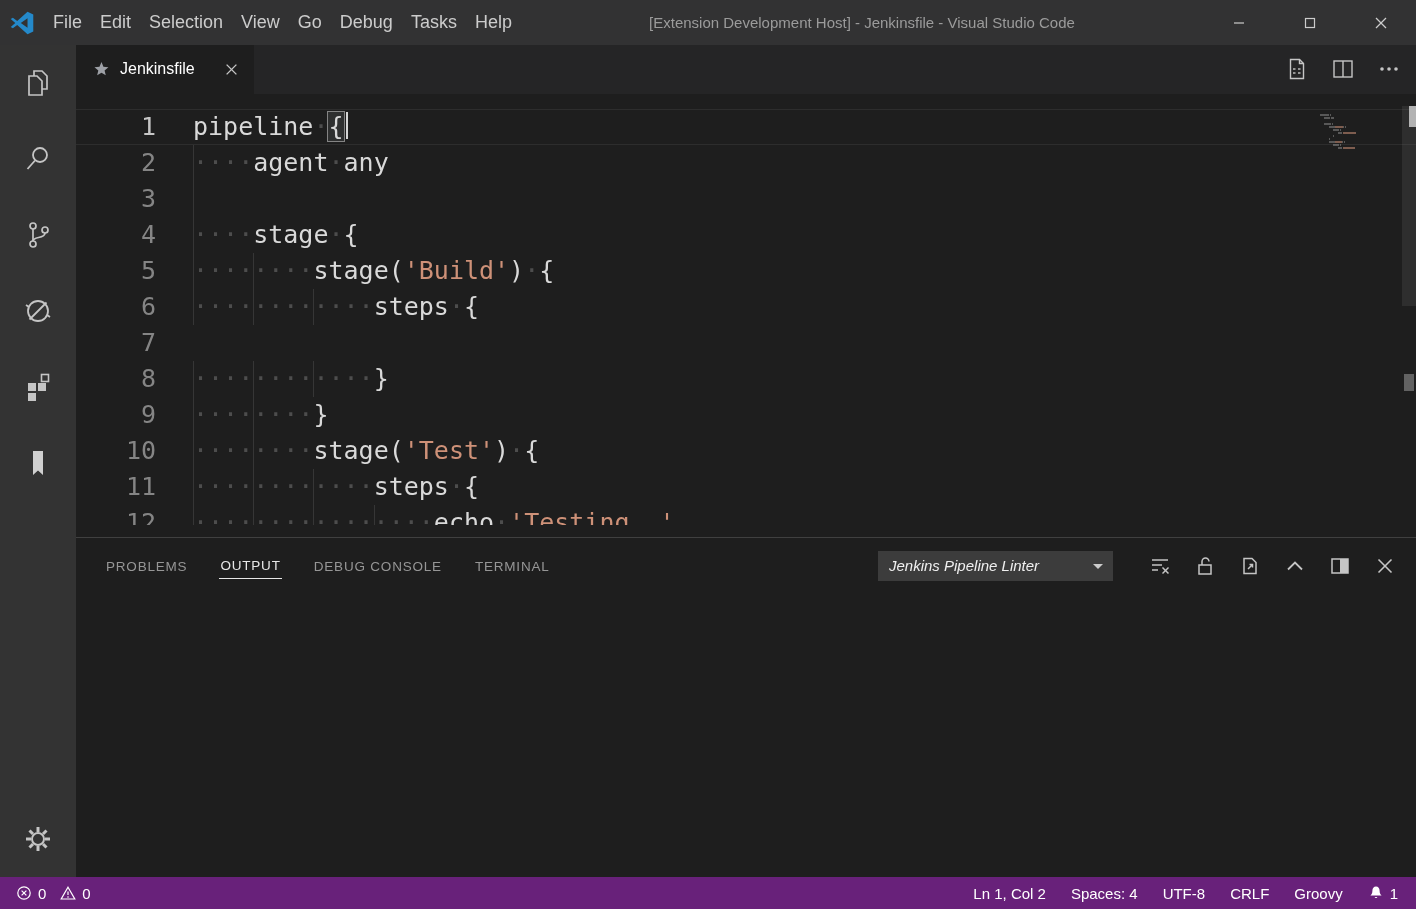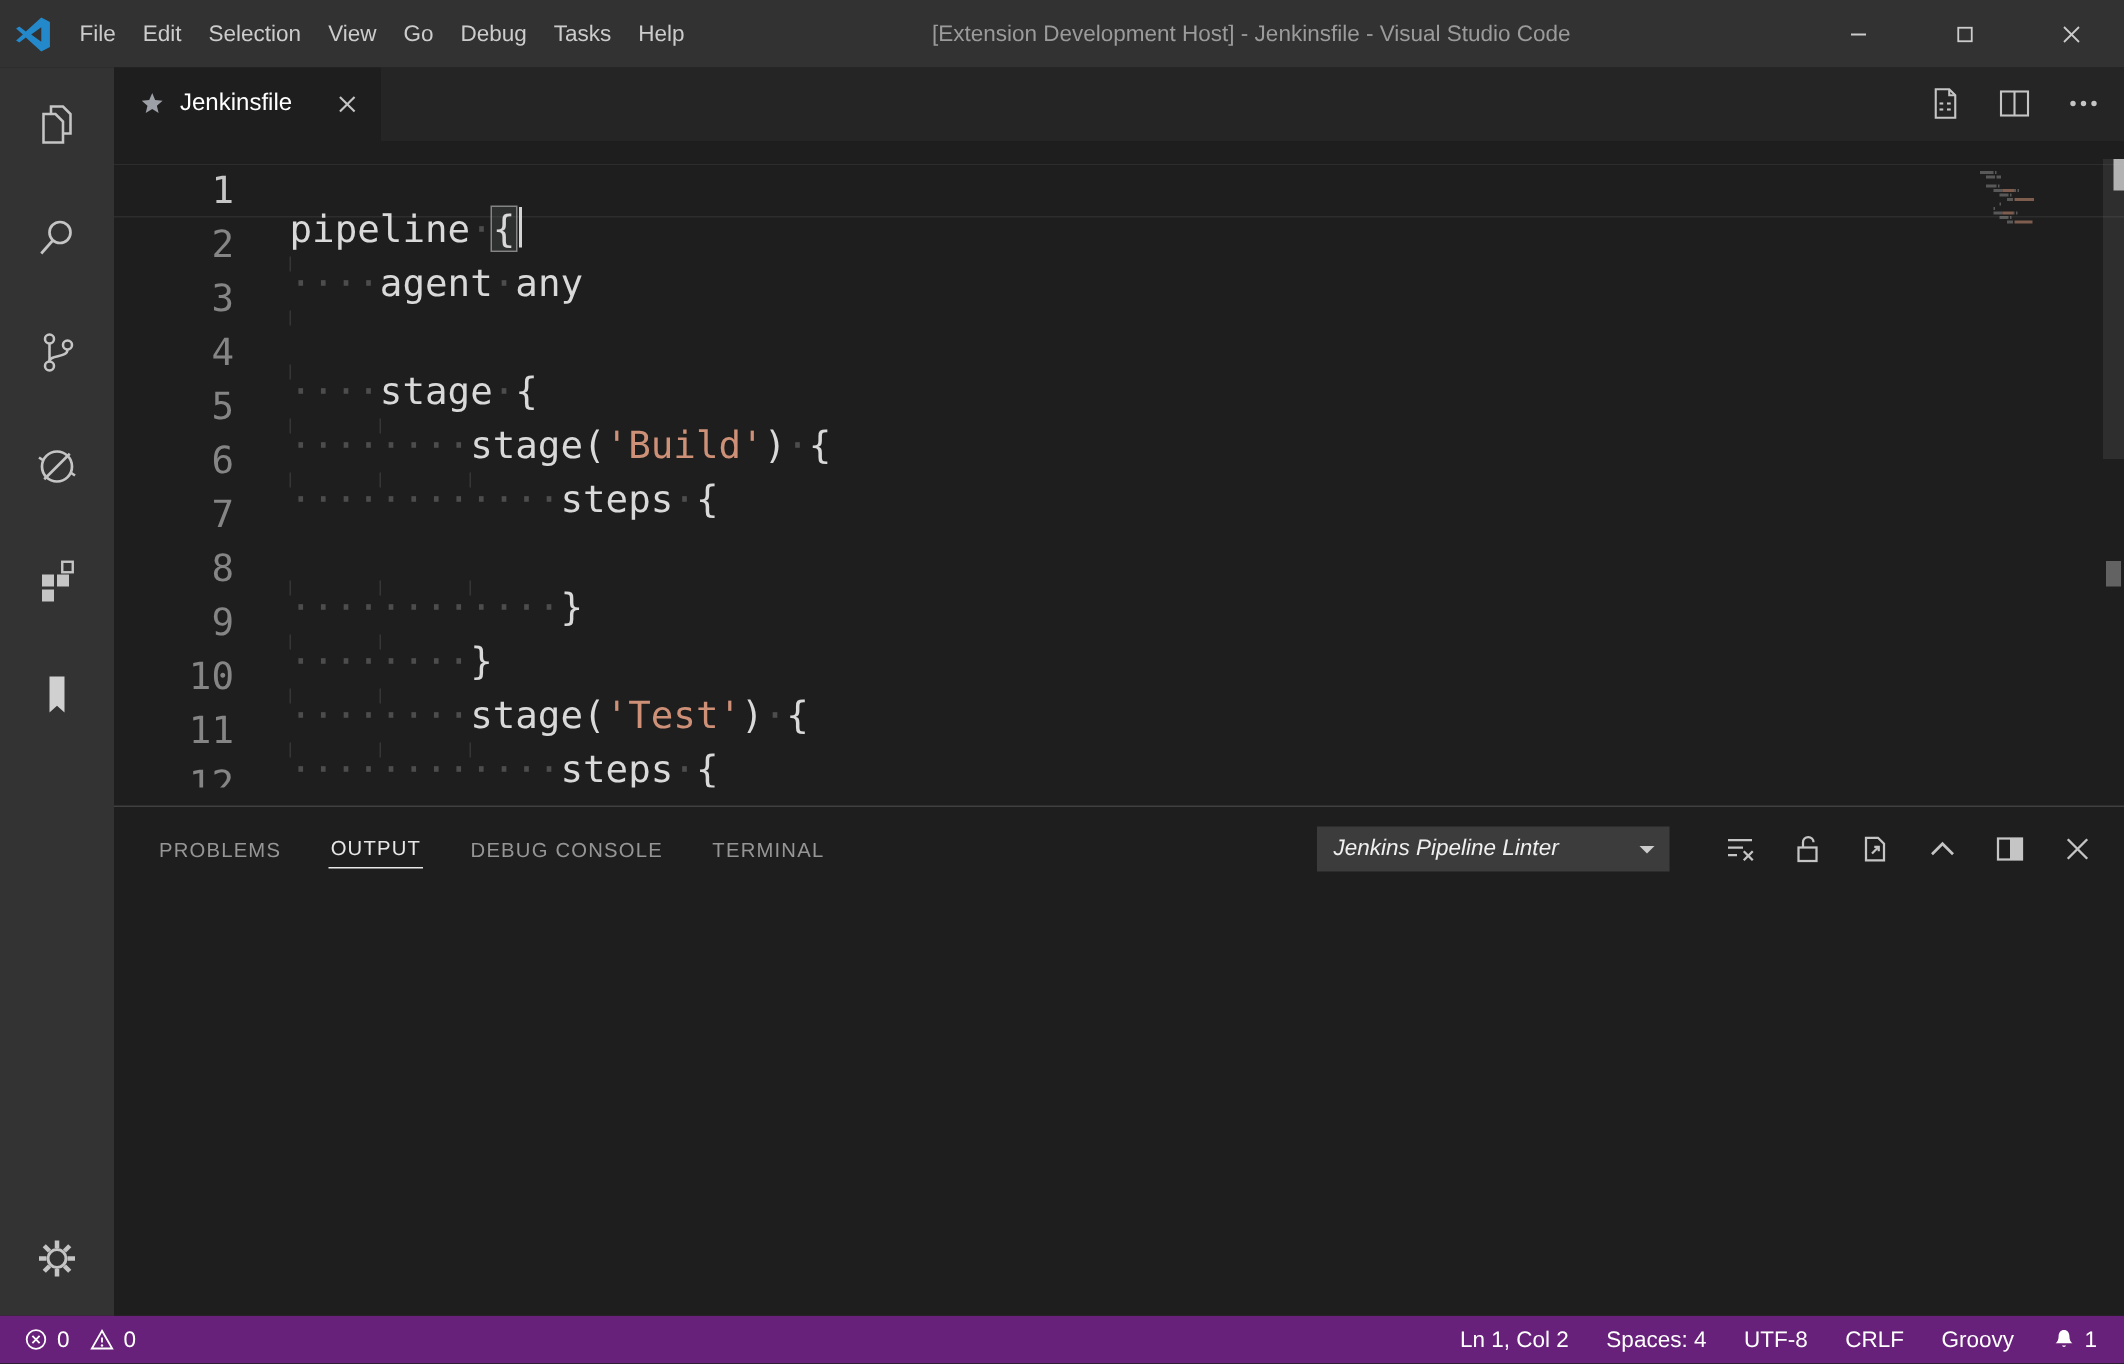--- a/index.html
+++ b/index.html
@@ -3,21 +3,21 @@
 <meta charset="utf-8">
 <style>
   * { box-sizing: border-box; margin: 0; padding: 0; }
   html, body { width: 1416px; height: 909px; overflow: hidden; background: #1e1e1e;
                font-family: "Liberation Sans", sans-serif; }
 
   
   .titlebar { height: 45px; background: #323233; display: flex; align-items: center; color: #cccccc; }
   .logo { width: 24px; height: 24px; margin: 0 10px 0 10px; flex: none; }
   .menubar { display: flex; flex: none; }
-  .menu-item { padding: 0 9px; font-size: 15px; line-height: 45px; cursor: default; white-space: nowrap; }
+  .menu-item { padding: 0 9px; font-size: 18px; line-height: 45px; cursor: default; white-space: nowrap; }
   .window-title { flex: 1; text-align: center; font-size: 15px; color: #9b9b9b;
                   white-space: nowrap; overflow: hidden; text-overflow: ellipsis; }
   .window-controls { display: flex; height: 100%; flex: none; }
   .win-btn { width: 71px; display: flex; align-items: center; justify-content: center; }
 
   
   .main { display: flex; height: 832px; }
 
   
   .activitybar { width: 76px; background: #333333; display: flex; flex-direction: column; flex: none; }
@@ -37,21 +37,21 @@
   .tab-actions > div { display: flex; }
 
   
   .editor { position: relative; height: 432px; background: #1e1e1e; overflow: hidden;
             font-family: "DejaVu Sans Mono", monospace; font-size: 25px; }
   .code { padding-top: 3px; position: relative; }
   .line { display: flex; height: 36px; line-height: 36px; }
   .line.current { box-shadow: inset 0 1px 0 rgba(255,255,255,0.07), inset 0 -1px 0 rgba(255,255,255,0.07); }
   .ln { width: 80px; text-align: right; color: #858585; flex: none; user-select: none; }
   .line.current .ln { color: #c6c6c6; }
-  .lc { position: relative; margin-left: 37px; white-space: pre; color: #d9d9d9; margin-top: 26px; }
+  .lc { position: relative; margin-left: 37px; white-space: pre; color: #d9d9d9; }
   .guide { position: absolute; top: 0; bottom: 0; width: 1px; background: rgba(255,255,255,0.11); }
   .ws { color: rgba(212,212,212,0.26); }
   .tk-string { color: #ce9178; }
   .match { outline: 1px solid rgba(150,150,150,0.85); background: rgba(90,93,94,0.28); }
   .cursor { display: inline-block; width: 2px; height: 27px; background: #d4d4d4;
             vertical-align: -4px; margin-left: 2px; }
 
   
   .minimap { position: absolute; top: 0; right: 14px; width: 82px; padding-top: 8px; }
   .mm-row { display: flex; height: 3px; align-items: center; }
@@ -271,20 +271,21 @@
           <div class="line">
             <div class="ln">10</div>
             <div class="lc"><span class="guide" style="left: 0px;"></span><span class="guide" style="left: 60.2px;"></span><span class="ws">········</span><span class="tk-text">stage(</span><span class="tk-string">'Test'</span><span class="tk-text">)</span><span class="ws">·</span><span class="tk-text">{</span></div>
           </div>
           <div class="line">
             <div class="ln">11</div>
             <div class="lc"><span class="guide" style="left: 0px;"></span><span class="guide" style="left: 60.2px;"></span><span class="guide" style="left: 120.4px;"></span><span class="ws">············</span><span class="tk-text">steps</span><span class="ws">·</span><span class="tk-text">{</span></div>
           </div>
           <div class="line">
             <div class="ln">12</div>
+            <div class="lc"><span class="guide" style="left: 0px;"></span><span class="guide" style="left: 60.2px;"></span><span class="guide" style="left: 120.4px;"></span><span class="guide" style="left: 180.6px;"></span><span class="ws">················</span><span class="tk-text">echo</span><span class="ws">·</span><span class="tk-string">'Testing..'</span></div>
           </div>
         </div>
       <div class="minimap">
           <div class="mm-row">
             <span class="mm-txt" style="width: 8.8px;"></span>
             <span style="width: 1.1px;"></span>
             <span class="mm-txt" style="width: 1.1px;"></span>
           </div>
           <div class="mm-row">
             <span style="width: 4.4px;"></span>

